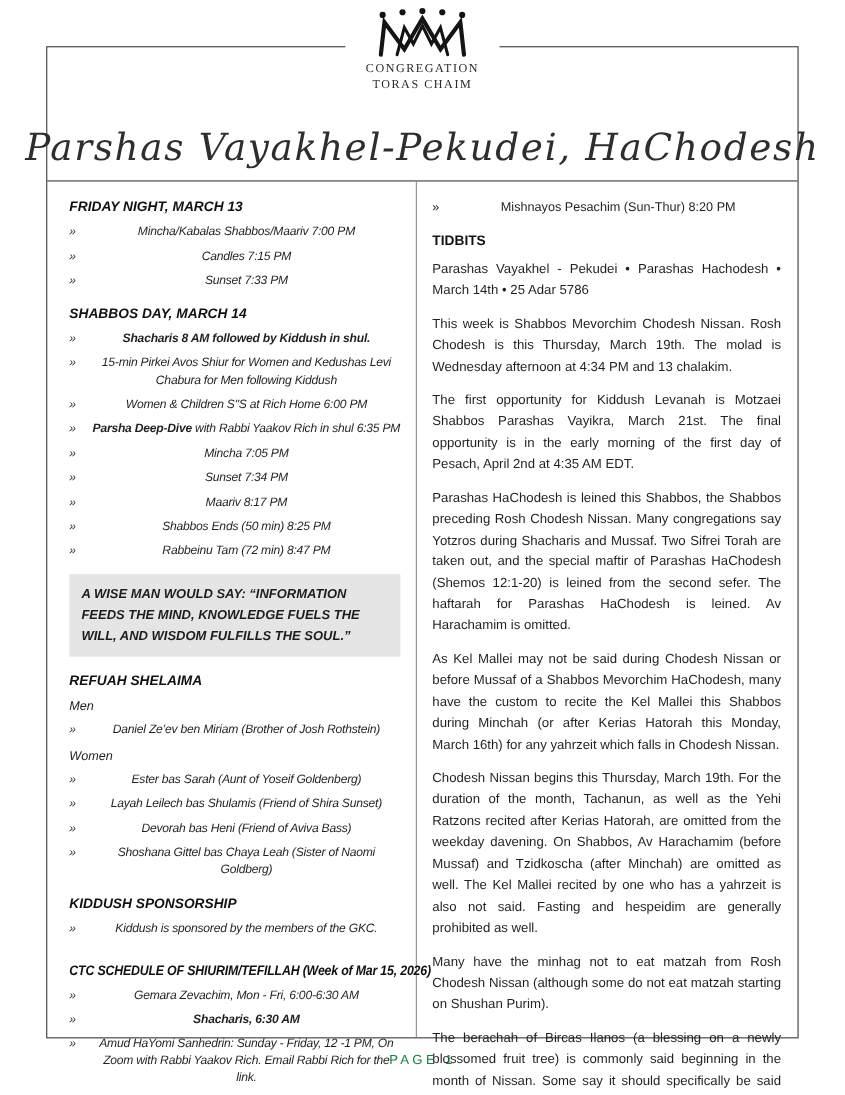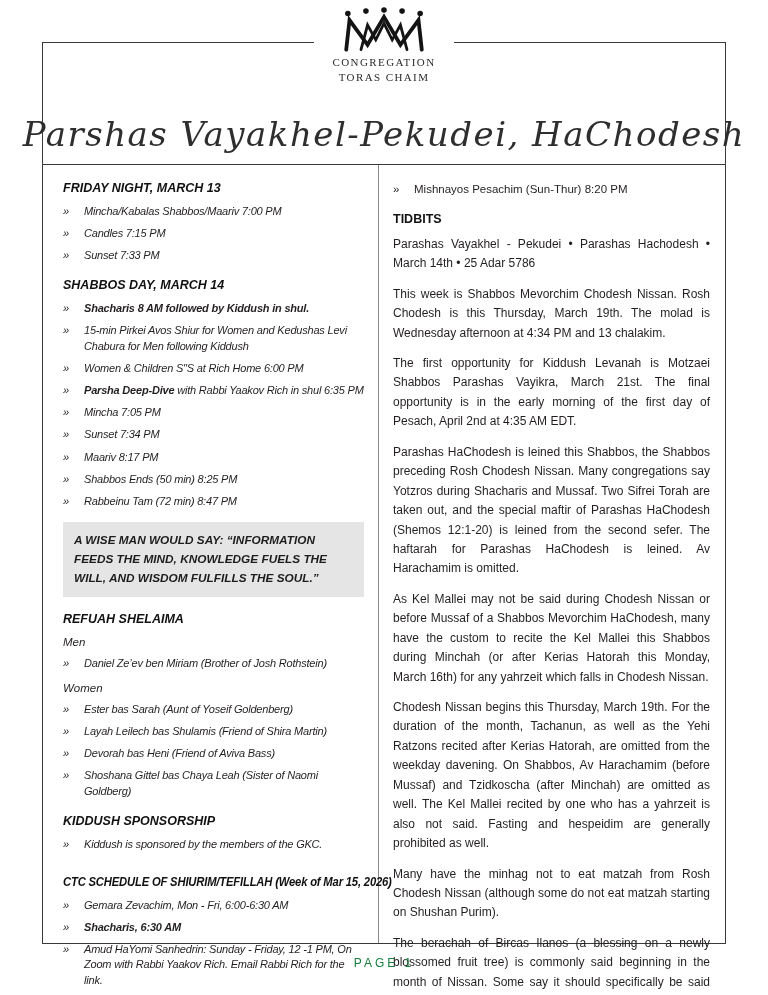--- a/index.html
+++ b/index.html
@@ -23,21 +23,21 @@
             padding:16px 14px 0 20px;border-right:1px solid #8a8a8a;font-style:italic;}
   .col-right{flex:1;box-sizing:border-box;padding:16px 15px 0 14px;}
   
   .sec{font-size:12.5px;font-weight:700;margin:15px 0 9px;color:#111;}
   .sec.first{margin-top:0;}
   .sec.condense{display:inline-block;white-space:nowrap;transform:scaleX(.9);
                 transform-origin:left center;letter-spacing:-.2px;}
   .blist{list-style:none;margin:0;padding:0;}
   .blist li{display:flex;margin:0 0 6.5px;font-size:11px;letter-spacing:-.2px;line-height:1.42;}
   .blist .bullet{flex:0 0 21px;}
-  .blist .itx{flex:1;}
+  .blist .itx{flex:1;text-align:center;}
   .quote{background:#e5e5e5;padding:9px 11px 10px;font-weight:700;font-size:11.8px;
          line-height:1.58;margin:13px 0 4px;color:#1d1d1d;}
   .grp{font-size:11.5px;margin:10px 0 8px;}
   
   .col-right p{font-size:12px;line-height:1.62;text-align:justify;margin:0 0 11px;}
   .col-right .blist li{font-size:11.5px;letter-spacing:0;}
   
   .page-footer{position:absolute;left:0;right:0;top:956px;text-align:center;
                font-size:12px;letter-spacing:3px;color:#15803d;}
 </style>
@@ -144,21 +144,21 @@
             </li>
         </ul>
         <div class="grp">Women</div>
         <ul class="blist">
           <li>
               <span class="bullet">»</span>
               <span class="itx">Ester bas Sarah (Aunt of Yoseif Goldenberg)</span>
             </li>
           <li>
               <span class="bullet">»</span>
-              <span class="itx">Layah Leilech bas Shulamis (Friend of Shira Martin)</span>
+              <span class="itx">Layah Leilech bas Shulamis (Friend of Shira Sunset)</span>
             </li>
           <li>
               <span class="bullet">»</span>
               <span class="itx">Devorah bas Heni (Friend of Aviva Bass)</span>
             </li>
           <li>
               <span class="bullet">»</span>
               <span class="itx">Shoshana Gittel bas Chaya Leah (Sister of Naomi Goldberg)</span>
             </li>
         </ul>

